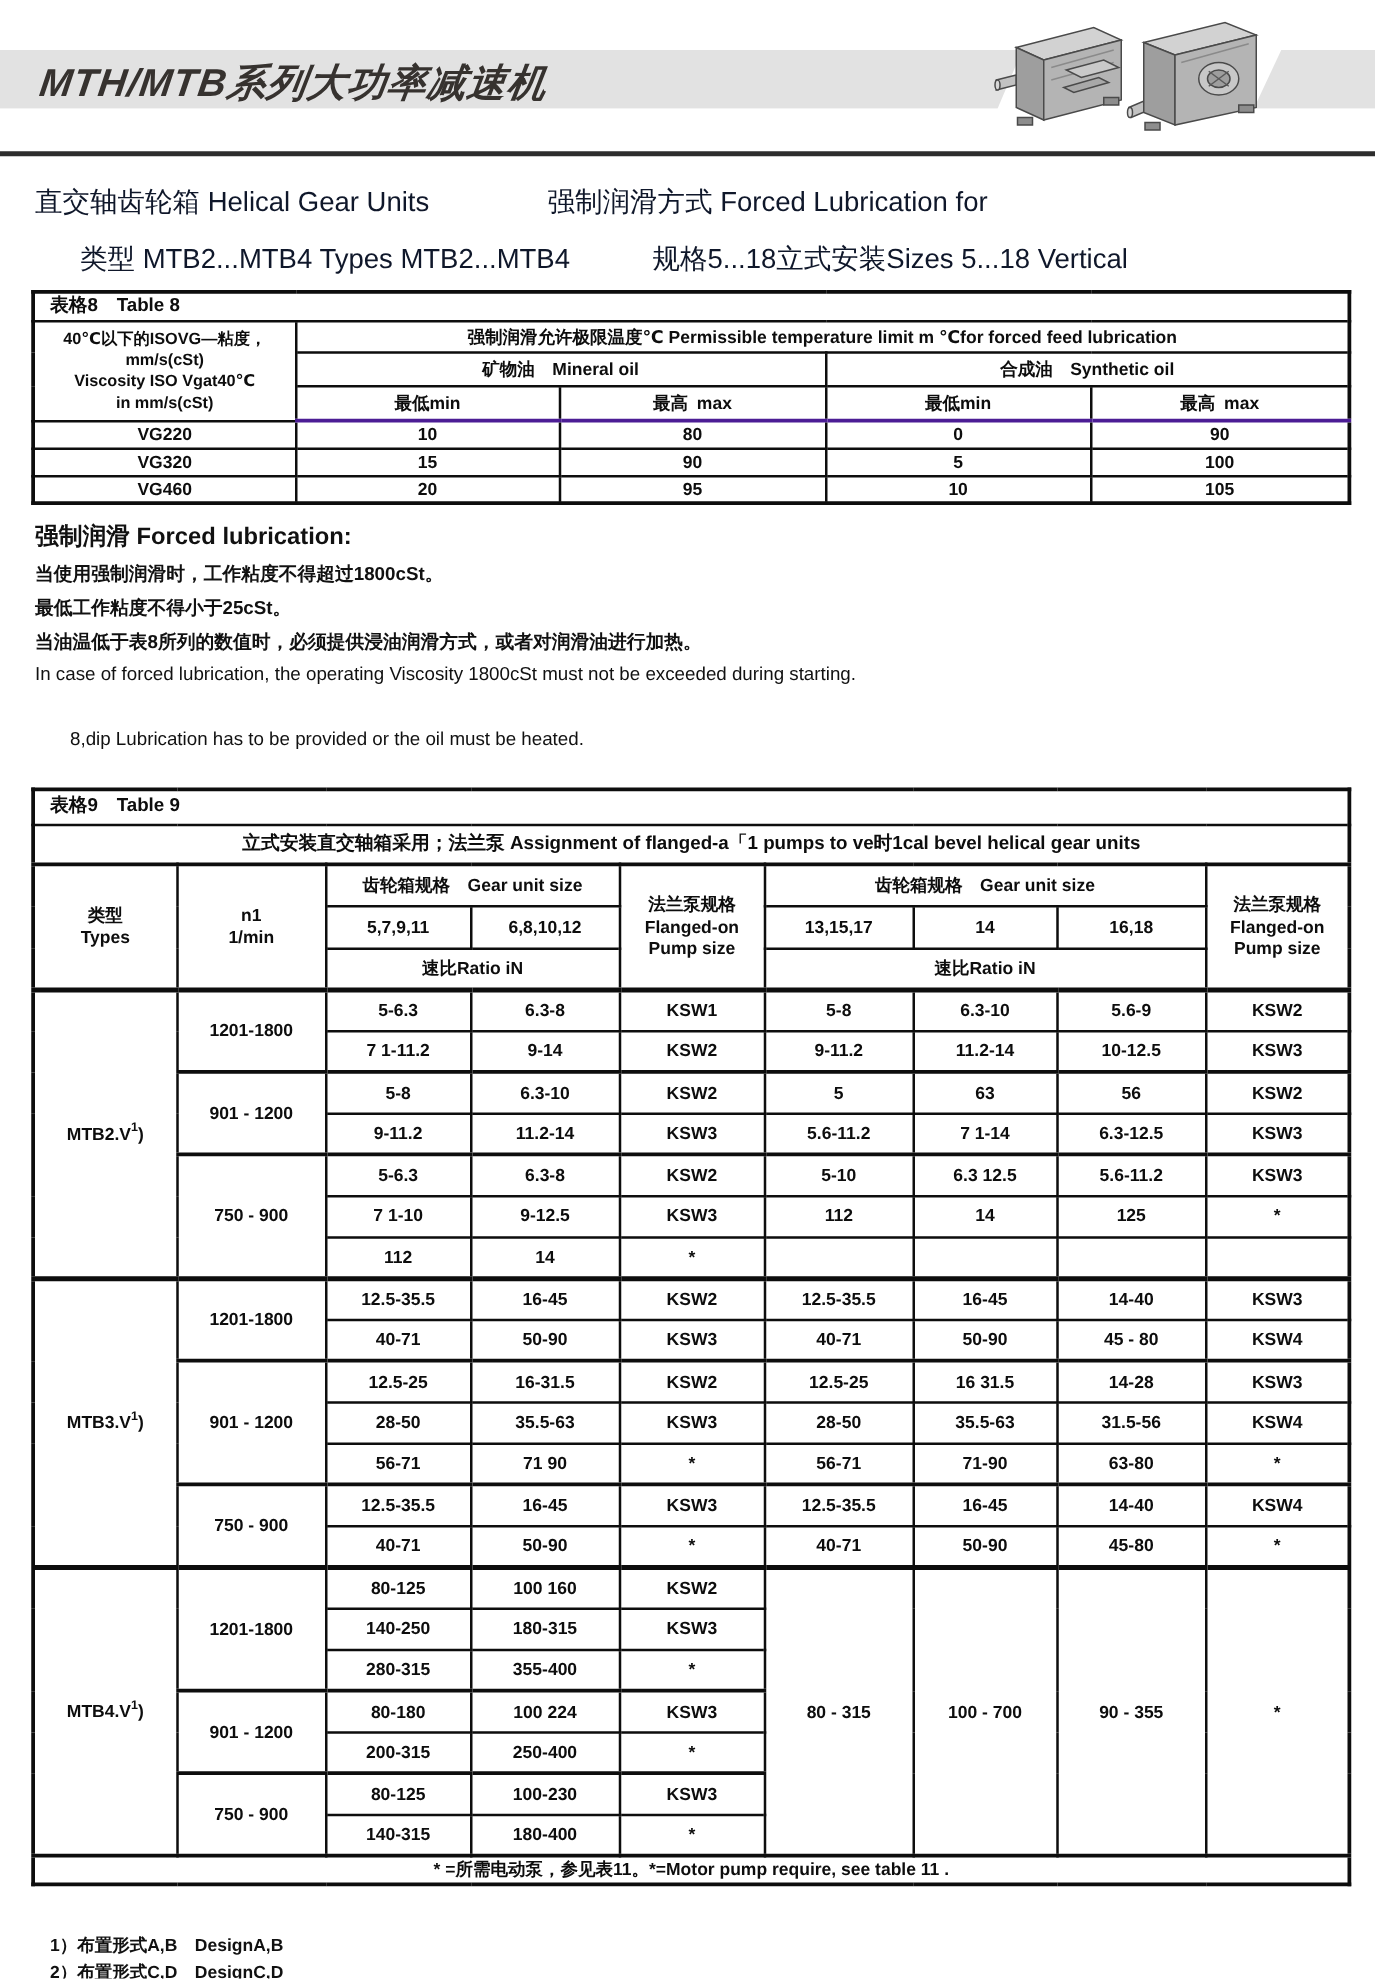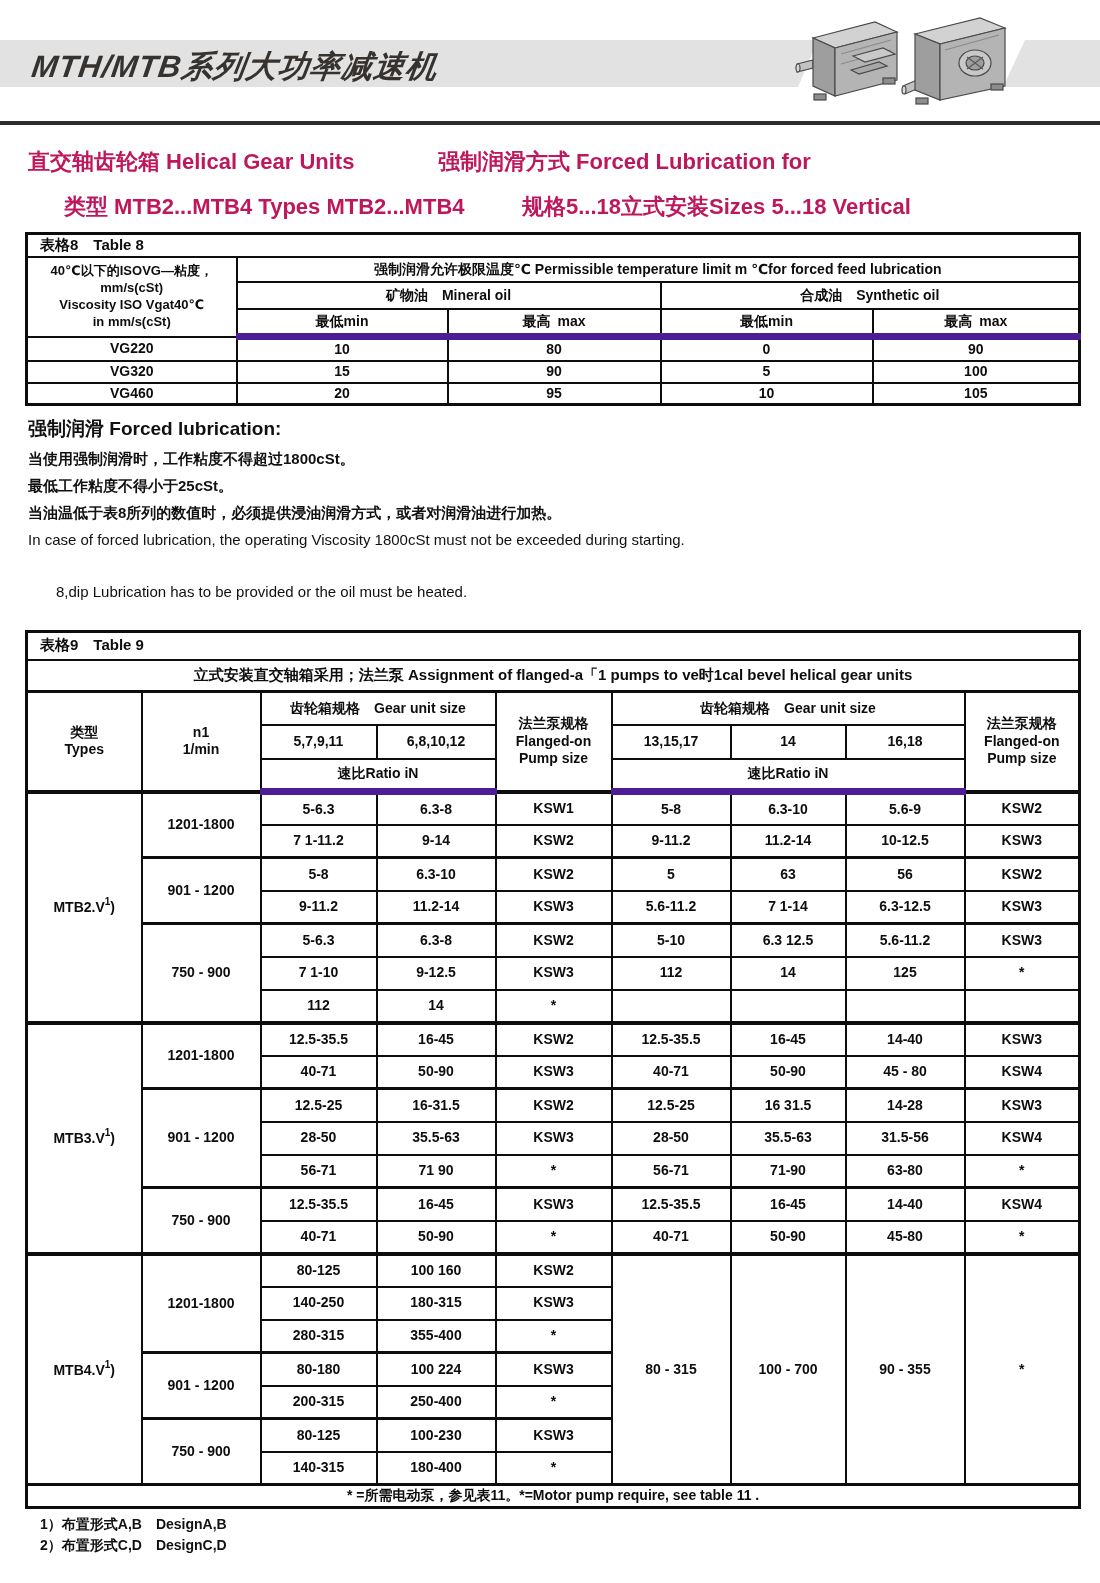--- a/index.html
+++ b/index.html
@@ -8,41 +8,41 @@
   
   .band{position:absolute;left:0;top:40px;width:818px;height:47px;background:#e2e2e2;
         clip-path:polygon(0 0,100% 0,calc(100% - 20px) 100%,0 100%);}
   .band-right{position:absolute;right:0;top:40px;width:97px;height:47px;background:#e2e2e2;
         clip-path:polygon(22px 0,100% 0,100% 100%,0 100%);}
   .band-title{position:absolute;left:32px;top:46px;font-size:31px;font-weight:bold;
         font-style:italic;letter-spacing:1px;color:#36322f;transform:skewX(-8deg);white-space:nowrap;}
   .gear-art{position:absolute;left:795px;top:8px;}
   .rule{position:absolute;left:0;top:121px;width:1100px;height:4px;background:#2d2d2d;}
   
-  .intro{position:absolute;font-size:22px;font-weight:bold;white-space:nowrap;color:#be185d;}
+  .intro{position:absolute;font-size:22px;font-weight:normal;white-space:nowrap;color:#0f172a;}
   
   .lube-head{position:absolute;left:28px;top:416px;font-size:19px;font-weight:bold;white-space:nowrap;}
   .txt{position:absolute;left:28px;font-size:15px;white-space:nowrap;}
   .cn{font-weight:bold;}
   
   table.dtable{border-collapse:collapse;table-layout:fixed;width:1053px;border:3px solid #0d0d0d;position:absolute;}
   #t8{left:25px;top:232px;}
   #t9{left:25px;top:630px;}
   .dtable td{border:2px solid #0d0d0d;text-align:center;vertical-align:middle;font-size:14px;
         font-weight:bold;line-height:1.25;padding:1px 2px;white-space:pre-line;overflow:hidden;color:#0d0d0d;}
   .dtable tr.cap td{text-align:left;padding-left:12px;font-size:15px;}
   .dtable tr.sub td{border-bottom:3px solid #0d0d0d;font-size:15px;}
-  .dtable tr.hd3 td{border-bottom:7px solid #4c1d95;border-radius:13px;}
+  .dtable tr.hd3 td{border-bottom:3px solid #4c1d95;border-radius:13px;}
   .dtable tr.grp td{border-top:3px solid #0d0d0d;}
   .dtable tr.sec td{border-top:4px solid #0d0d0d;}
   .dtable tr.foot td{border-top:3px solid #0d0d0d;font-size:14px;}
   .dtable td.sm{font-size:13px;line-height:1.3;}
   .dtable sup{font-size:10px;position:relative;top:-1px;}
   
-  .fn{position:absolute;left:40px;font-size:14px;font-weight:bold;white-space:nowrap;}
+  .fn{position:absolute;left:40px;font-size:14px;font-weight:bold;white-space:nowrap;margin-top:32px;}
 </style>
 </head>
 <body>
 
 <div class="page">
 
   <div class="band"></div>
   <div class="band-right"></div>
   <h1 class="band-title" style="margin:0;">MTH/MTB系列大功率减速机</h1>
 

